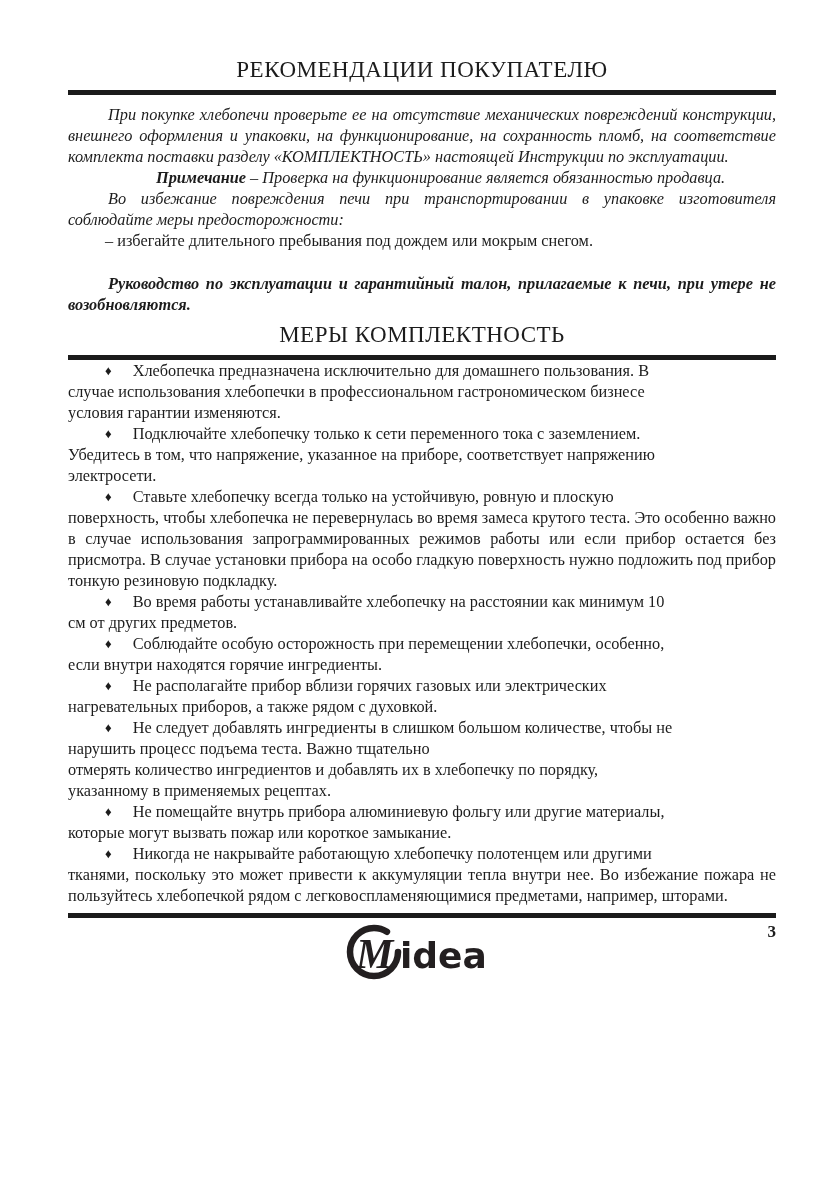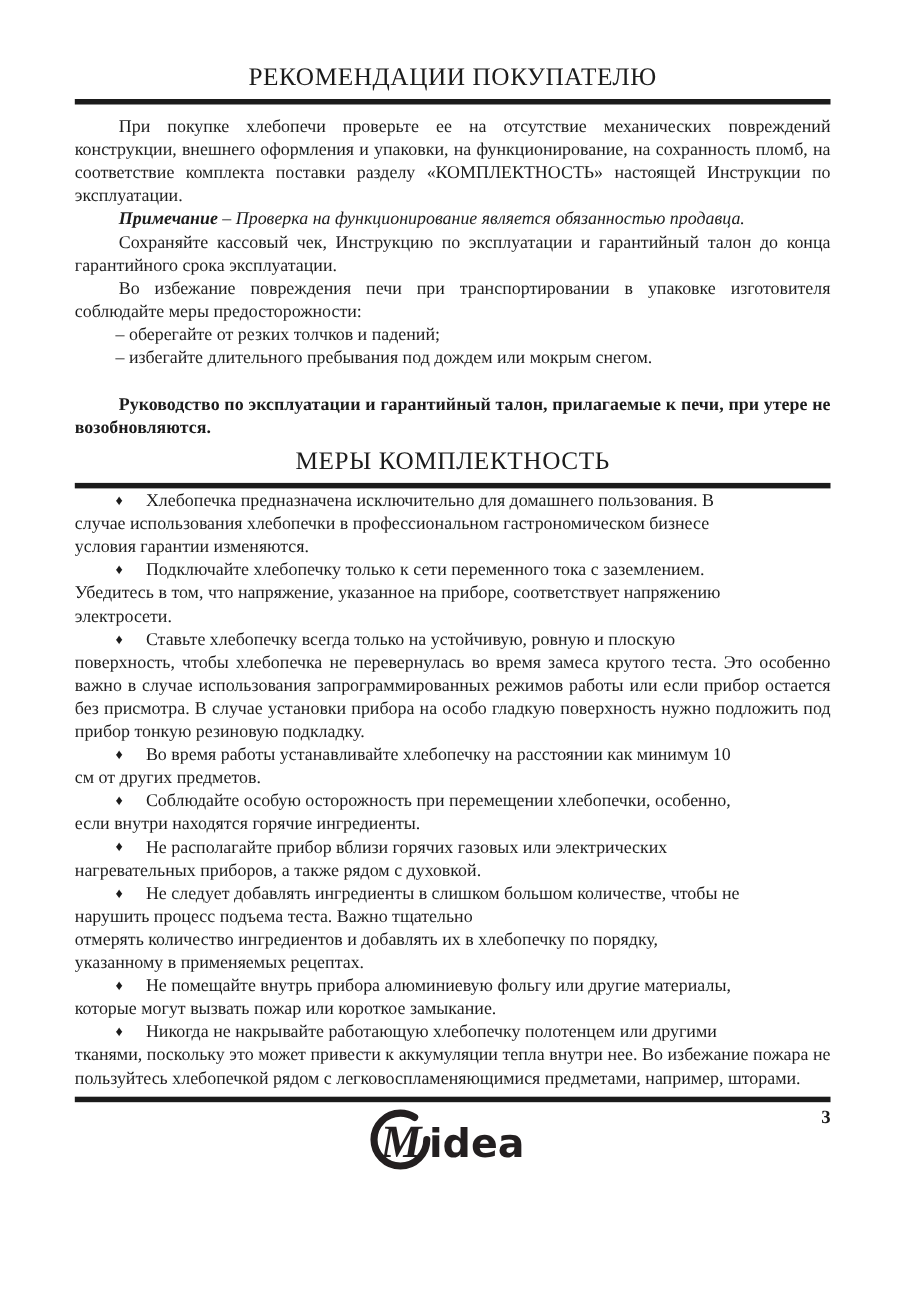--- a/index.html
+++ b/index.html
@@ -2,36 +2,36 @@
 <html><head>
 <meta charset="utf-8">
 <style>
   html,body{margin:0;padding:0;background:#ffffff;}
   .page{
     width:822px;height:1190px;
     background:#ffffff;color:#1c1c1c;
     font-family:"Liberation Serif", serif;
     font-size:16.3px;line-height:21px;
     box-sizing:border-box;
-    padding:0 67px 0 68px;
+    padding:0 46px 0 68px;
     position:relative;overflow:hidden;
   }
   .section-title{
     font-size:23px;font-weight:normal;line-height:28px;
     text-align:center;margin:0;letter-spacing:0.5px;
   }
   .title-recommendations{margin-top:56px;}
   .title-safety{margin-top:6px;}
   .rule{height:5px;background:#1b1b1b;margin-top:6px;}
   p{margin:0;text-align:justify;white-space:pre-line;}
   .first-para{margin-top:9px;}
-  .indent{text-indent:40px;}
+  .indent{text-indent:40px;font-style:italic;}
   .intro{text-indent:48px;margin-top:8px;}
   .note{text-indent:40px;font-style:italic;}
-  .note .lead{font-weight:bold;font-style:italic;}
+  .note .lead{font-weight:bold;font-style:italic;margin-left:48px;}
   .dash{text-indent:37px;}
   .bold-para{font-weight:bold;margin-top:22px;}
   .bullet{text-indent:37px;}
   .bullet .glyph{
     font-size:13px;margin-right:21px;
     display:inline-block;text-indent:0;vertical-align:1px;
   }
   .footer{margin-top:7px;}
   .footer-rule{height:5px;background:#1b1b1b;}
   .footer-row{position:relative;height:70px;}
@@ -50,25 +50,23 @@
 <div class="page">
 
   <h1 class="section-title title-recommendations">РЕКОМЕНДАЦИИ ПОКУПАТЕЛЮ</h1>
   <div class="rule"></div>
 
   <p class="indent first-para">При покупке хлебопечи проверьте ее на отсутствие механических повреждений конструкции, внешнего оформления и упаковки, на функционирование, на сохранность пломб, на соответствие комплекта поставки разделу «КОМПЛЕКТНОСТЬ» настоящей Инструкции по эксплуатации.</p>
 
   <p class="note"><span class="lead">Примечание</span><span> – Проверка на функционирование является обязанностью продавца.</span></p>
 
 
-  <p class="indent">Сохраняйте кассовый чек, Инструкцию по эксплуатации и гарантийный талон до конца гарантийного срока эксплуатации.</p>
 
   <p class="indent">Во избежание повреждения печи при транспортировании в упаковке изготовителя соблюдайте меры предосторожности:</p>
 
-  <p class="dash">– оберегайте от резких толчков и падений;</p>
   <p class="dash">– избегайте длительного пребывания под дождем или мокрым снегом.</p>
 
   <p class="indent bold-para">Руководство по эксплуатации и гарантийный талон, прилагаемые к печи, при утере не возобновляются.</p>
 
   <h1 class="section-title title-safety">МЕРЫ КОМПЛЕКТНОСТЬ</h1>
   <div class="rule"></div>
 
 
   <p class="bullet"><span class="glyph">♦</span><span>Хлебопечка предназначена исключительно для домашнего пользования. В
 случае использования хлебопечки в профессиональном гастрономическом бизнесе

